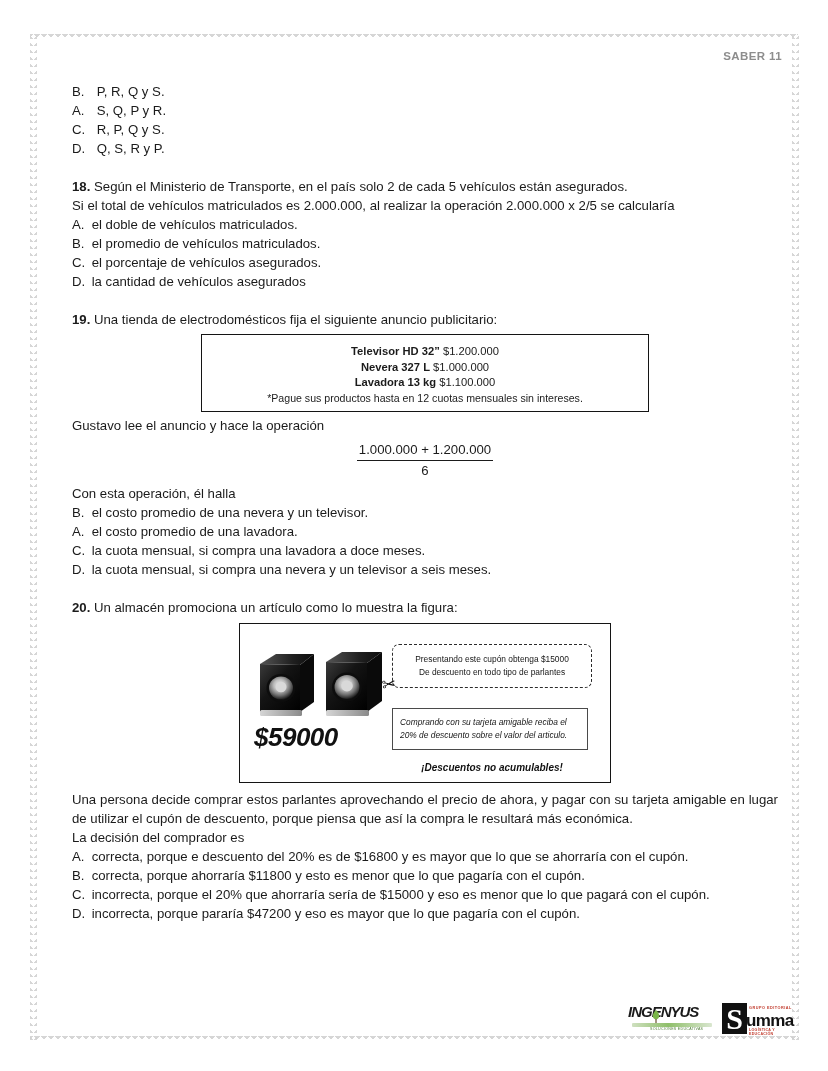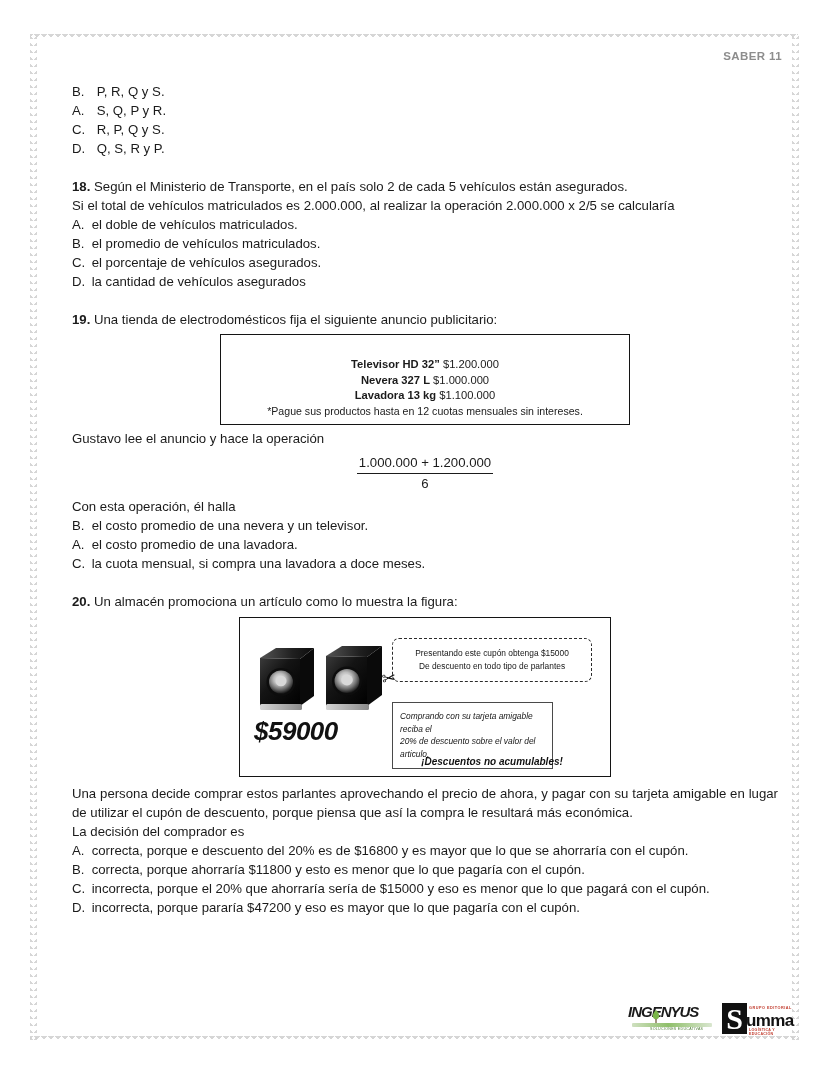--- a/index.html
+++ b/index.html
@@ -94,23 +94,23 @@
 
   
   .ad-wrap {
     display: flex;
     justify-content: center;
     margin-top: 5px;
     margin-bottom: 4px;
   }
   .ad-box {
     border: 1.6px solid #141414;
-    width: 410px;
+    width: 448px;
     box-sizing: border-box;
-    padding: 22px 8px 5px;
+    padding: 9px 8px 5px;
     text-align: center;
     font-size: 11.2px;
     line-height: 15.5px;
   }
   .ad-line b { font-weight: bold; }
   .ad-note { font-size: 10.6px; }
 
   
   .frac-wrap {
     text-align: center;
@@ -189,21 +189,21 @@
     color: #111;
     transform: rotate(-8deg);
     line-height: 1;
   }
 
   
   .cardbox {
     position: absolute;
     left: 152px;
     top: 84px;
-    width: 161px;
+    width: 196px;
     box-sizing: border-box;
     border: 1.1px solid #4a4a4a;
     padding: 7px 7px 8px;
     font-style: italic;
     font-size: 8.4px;
     line-height: 12.5px;
     color: #161616;
     text-align: left;
   }
   .nonaccum {
@@ -406,20 +406,24 @@
         <span class="opt-letter">B.</span>
         <span>el costo promedio de una nevera y un televisor.</span>
       </p>
       <p class="opt opt-narrow">
         <span class="opt-letter">A.</span>
         <span>el costo promedio de una lavadora.</span>
       </p>
       <p class="opt opt-narrow">
         <span class="opt-letter">C.</span>
         <span>la cuota mensual, si compra una lavadora a doce meses.</span>
+      </p>
+      <p class="opt opt-narrow">
+        <span class="opt-letter">D.</span>
+        <span>la cuota mensual, si compra una nevera y un televisor a seis meses.</span>
       </p>
     </div>
 
     <div class="gap-sm"></div>
 
     <div class="qblock">
       <p class="qstem">
         <span class="qnum">20.</span>
         <span>Un almacén promociona un artículo como lo muestra la figura:</span>
       </p>

